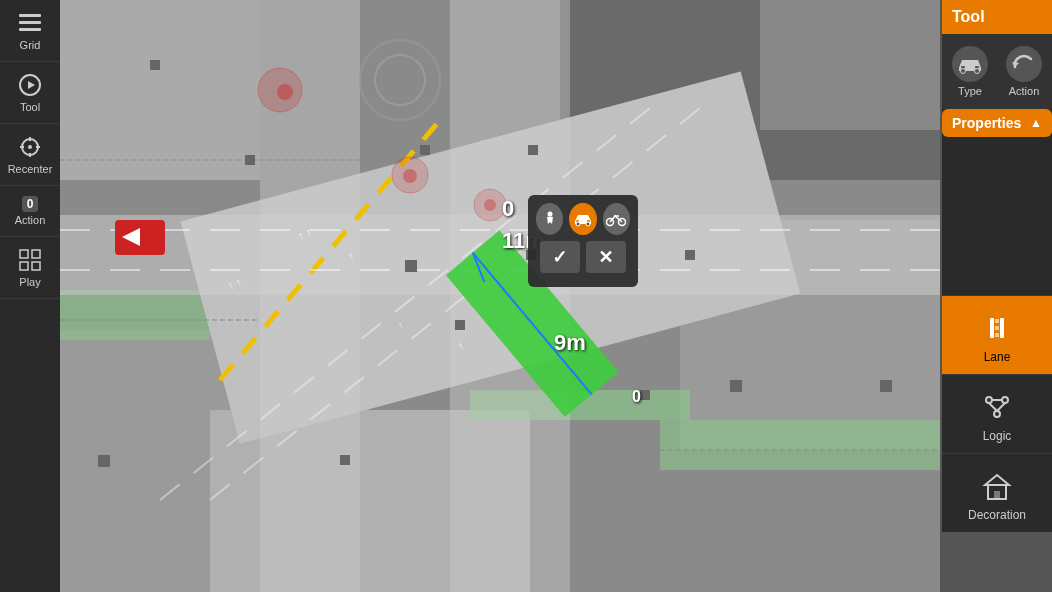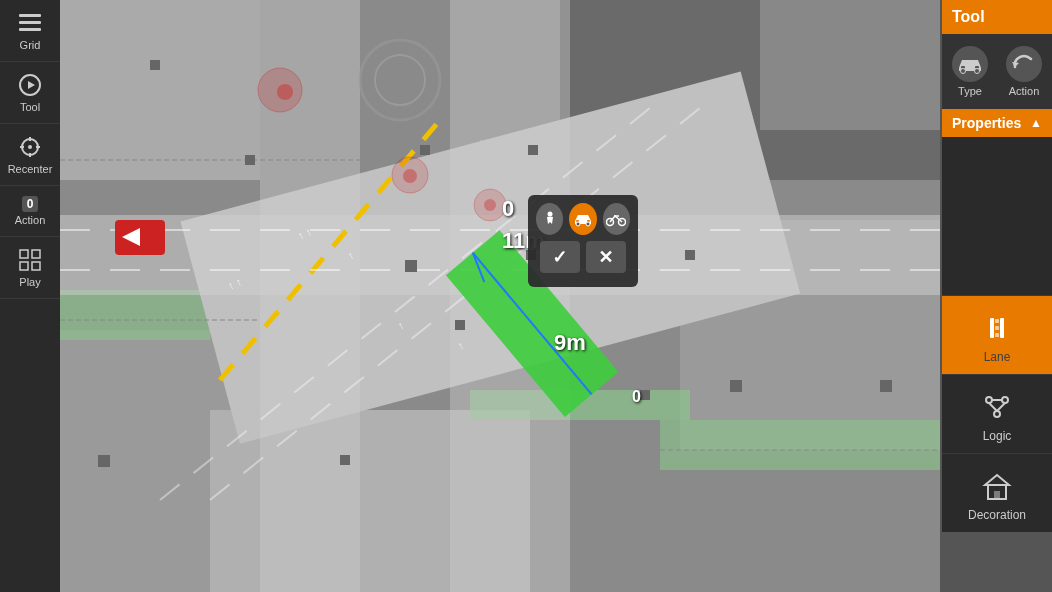--- a/index.html
+++ b/index.html
@@ -114,35 +114,36 @@
 
     #properties-header {
       background: #e87a00;
       color: white;
       font-size: 14px;
       font-weight: bold;
       padding: 6px 10px;
       display: flex;
       justify-content: space-between;
       align-items: center;
+      border-radius: 6px;
     }
     #properties-header .arrow { font-size: 12px; }
 
     .right-btn {
       display: flex;
       flex-direction: column;
       align-items: center;
       justify-content: center;
       padding: 14px 0 10px;
       color: #ccc;
       font-size: 12px;
       cursor: pointer;
       border-top: 1px solid #3a3a3a;
     }
-    .right-btn.active { background: #e87a00; color: #404040; }
+    .right-btn.active { background: #e87a00; color: #000000; }
     .right-btn .r-icon {
       width: 36px; height: 36px;
       display: flex; align-items: center; justify-content: center;
       margin-bottom: 4px;
     }
 
     
     #action-popup {
       position: absolute;
       left: 528px;

